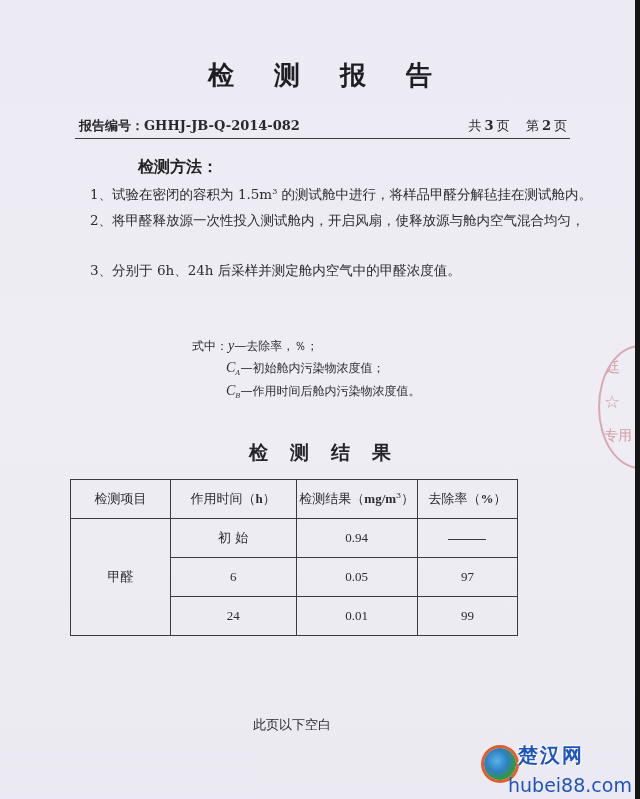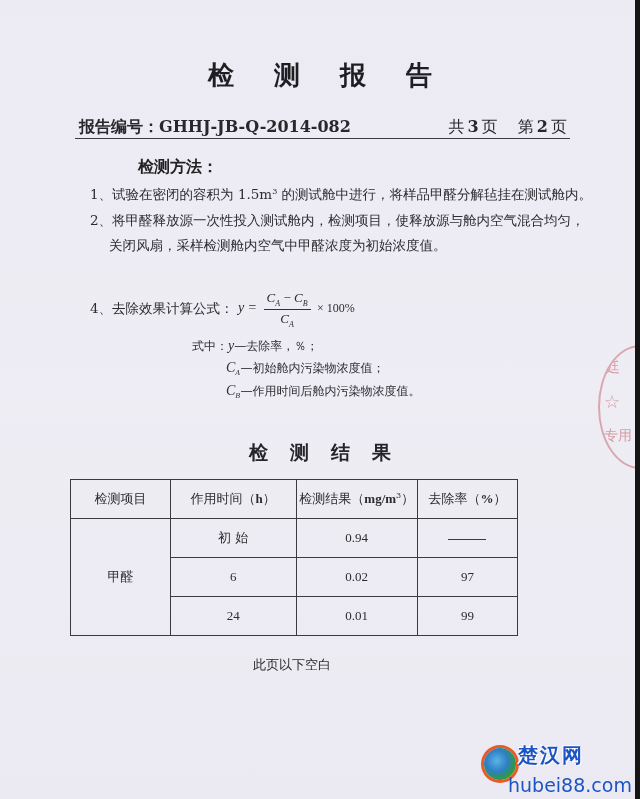--- a/index.html
+++ b/index.html
@@ -37,21 +37,21 @@
       font-weight: bold;
       letter-spacing: 40px;
       padding-left: 40px;
       box-sizing: border-box;
       color: #1e1e22;
     }
     .report-header {
       position: absolute;
       left: 79px; top: 117px;
       width: 488px;
-      font-size: 16px;
+      font-size: 13px;
       font-weight: bold;
       color: #28282c;
     }
     .report-header .right {
       position: absolute;
       right: 0; top: 0;
       font-weight: normal;
     }
     .report-header .right b { font-weight: bold; margin: 0 3px; }
     .header-rule {
@@ -134,21 +134,21 @@
     .dash {
       display: inline-block;
       width: 38px;
       height: 1px;
       background: #3a3a40;
       vertical-align: middle;
     }
     .footer-note {
       position: absolute;
       left: 0; width: 584px;
-      top: 656px;
+      top: 716px;
       text-align: center;
       font-size: 13px;
       color: #2b2b30;
     }
     .stamp {
       position: absolute;
       left: 598px; top: 345px;
       width: 80px; height: 120px;
       border: 2px solid rgba(200, 110, 120, 0.55);
       border-radius: 50%;
@@ -205,36 +205,27 @@
   </div>
   <div class="header-rule"></div>
 
   <div class="section-heading">检测方法：</div>
 
   <div class="para" style="left:90px; top:186px;">
     <span>1、</span><span>试验在密闭的容积为 1.5m</span><sup style="font-size:8px;">3</sup><span> 的测试舱中进行，将样品甲醛分解毡挂在测试舱内。</span>
   </div>
 
   <div class="para" style="left:90px; top:212px;">
-    <span>2、</span><span>将甲醛释放源一次性投入测试舱内，检测项目，使释放源与舱内空气混合均匀，</span>
-  </div>
-  <div class="para" style="left:109px; top:237px;">关闭风扇，采样检测舱内空气中甲醛浓度为初始浓度值。</div>
-
-
-  <div class="para" style="left:90px; top:290px;">
-    <span>4、</span><span>去除效果计算公式：</span>
-    <span class="formula">
-      <span>y =</span>
-      <span class="frac">
-        <span class="num"><span>C</span><sub style="font-size:8px;">A</sub><span class="upright"> − </span><span>C</span><sub style="font-size:8px;">B</sub></span>
-        <span class="den"><span>C</span><sub style="font-size:8px;">A</sub></span>
-      </span>
-      <span class="upright" style="font-size:12px;">× 100%</span>
-    </span>
-  </div>
+    <span>2、</span><span>将甲醛释放源一次性投入测试舱内，开启风扇，使释放源与舱内空气混合均匀，</span>
+  </div>
+
+  <div class="para" style="left:90px; top:262px;">
+    <span>3、</span><span>分别于 6h、24h 后采样并测定舱内空气中的甲醛浓度值。</span>
+  </div>
+
 
   <div class="legend-line" style="left:192px; top:338px;">
     <span>式中：</span><i>y</i><span>—去除率，％；</span>
   </div>
   <div class="legend-line" style="left:226px; top:360px;">
     <i>C</i><sub style="font-size:7px;font-style:italic;">A</sub><span>—初始舱内污染物浓度值；</span>
   </div>
   <div class="legend-line" style="left:226px; top:383px;">
     <i>C</i><sub style="font-size:7px;font-style:italic;">B</sub><span>—作用时间后舱内污染物浓度值。</span>
   </div>
@@ -250,21 +241,21 @@
       <th class="col4"><span>去除率（</span><b>%</b><span>）</span></th>
     </tr>
     <tr>
       <td rowspan="3">甲醛</td>
       <td>初 始</td>
       <td class="num">0.94</td>
       <td><span class="dash"></span></td>
     </tr>
     <tr>
       <td class="num">6</td>
-      <td class="num">0.02</td>
+      <td class="num">0.05</td>
       <td class="num">97</td>
     </tr>
     <tr>
       <td class="num">24</td>
       <td class="num">0.01</td>
       <td class="num">99</td>
     </tr>
   </tbody>
     </table>
 

